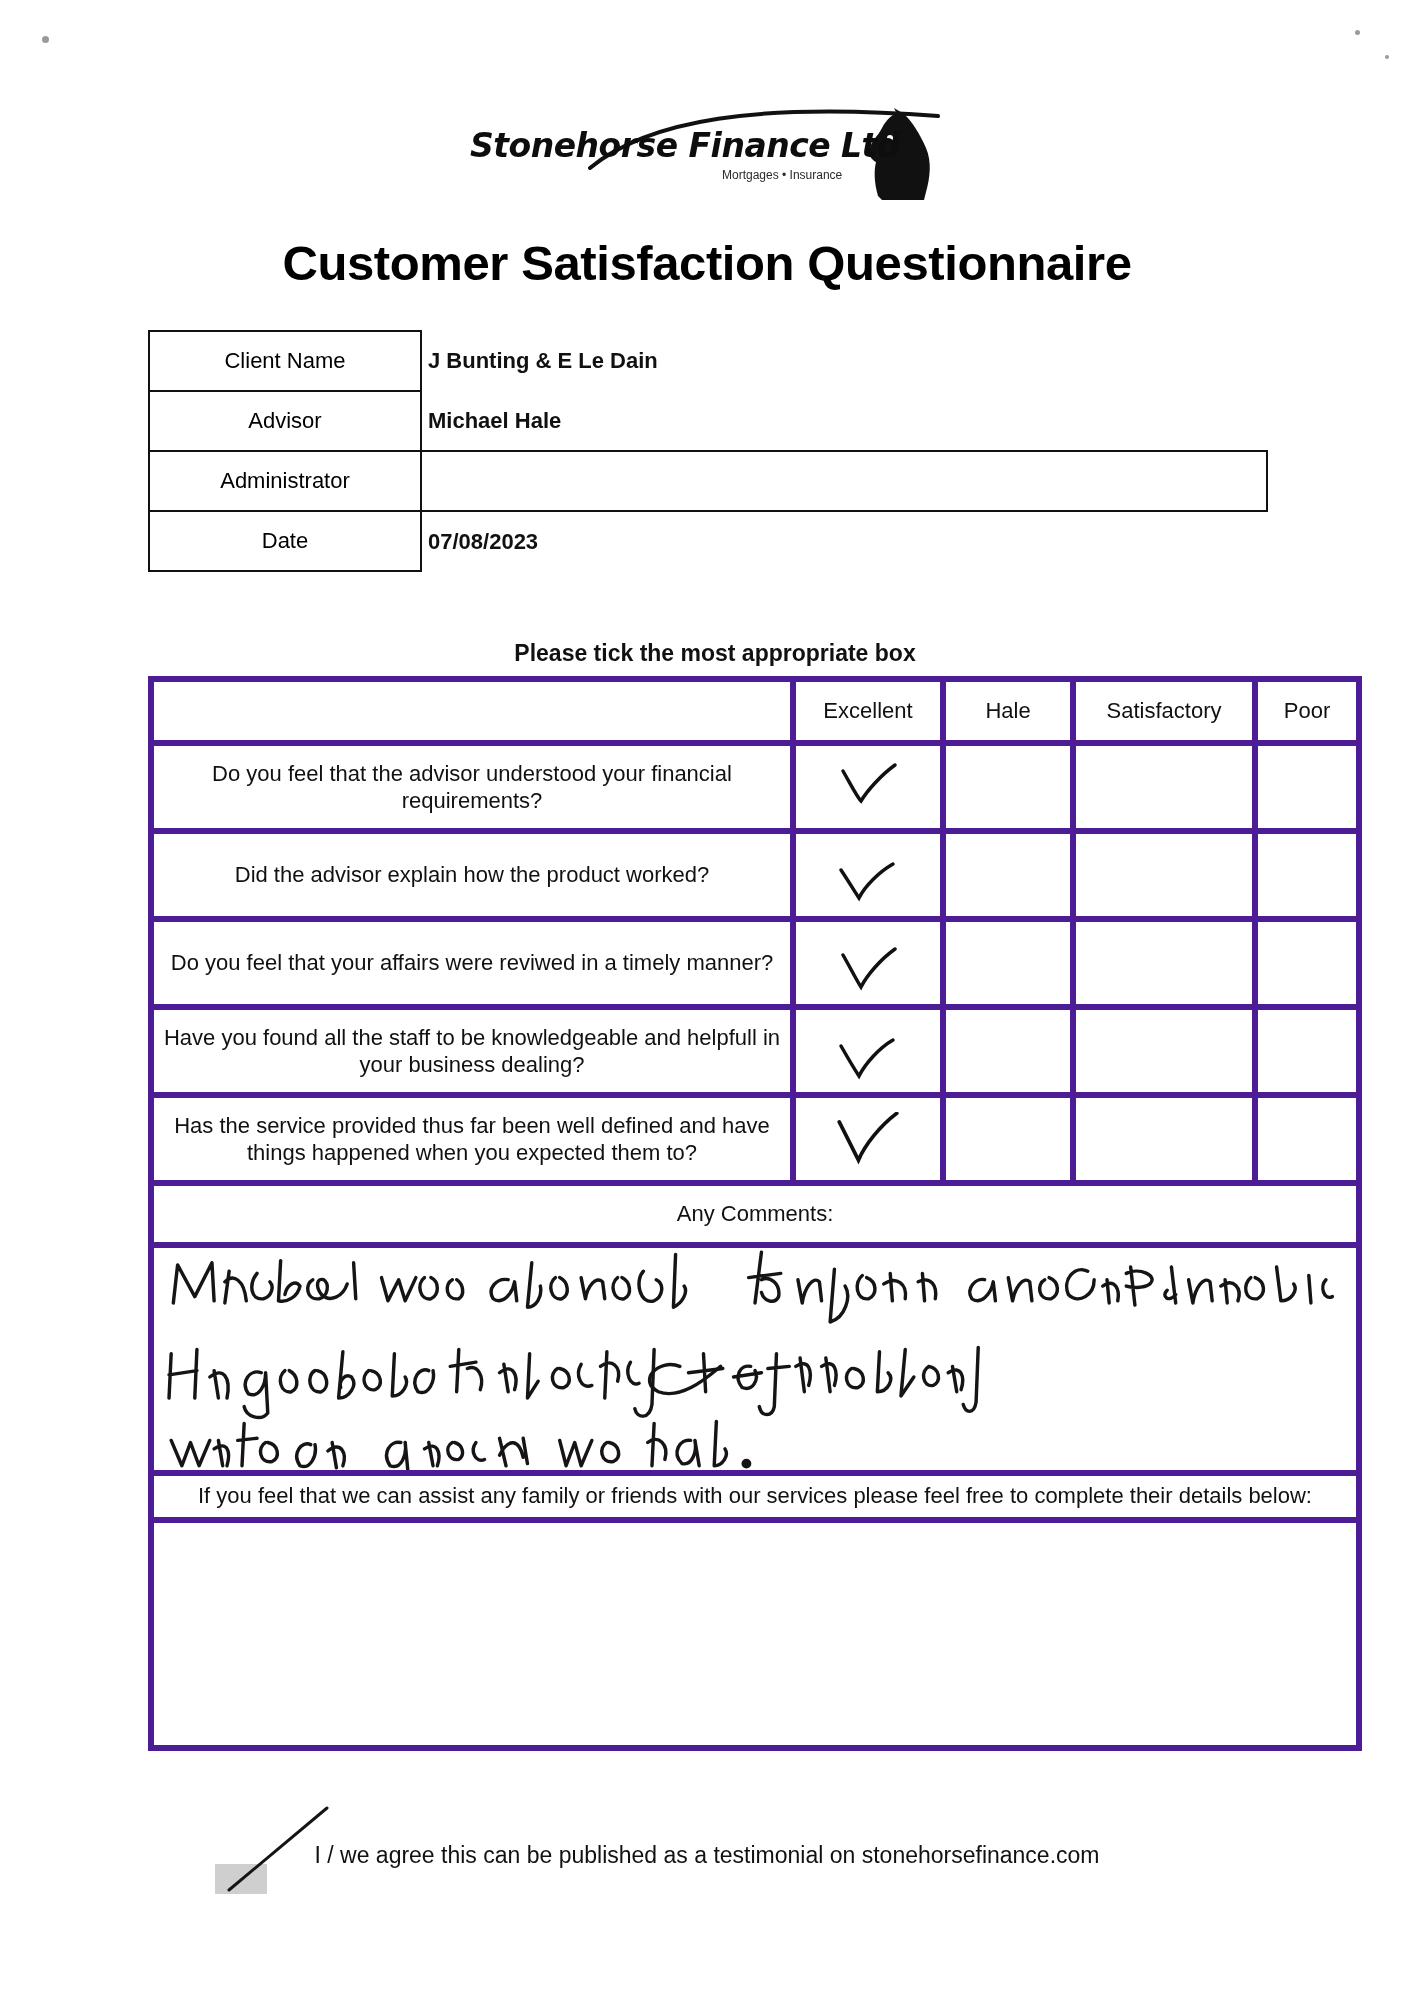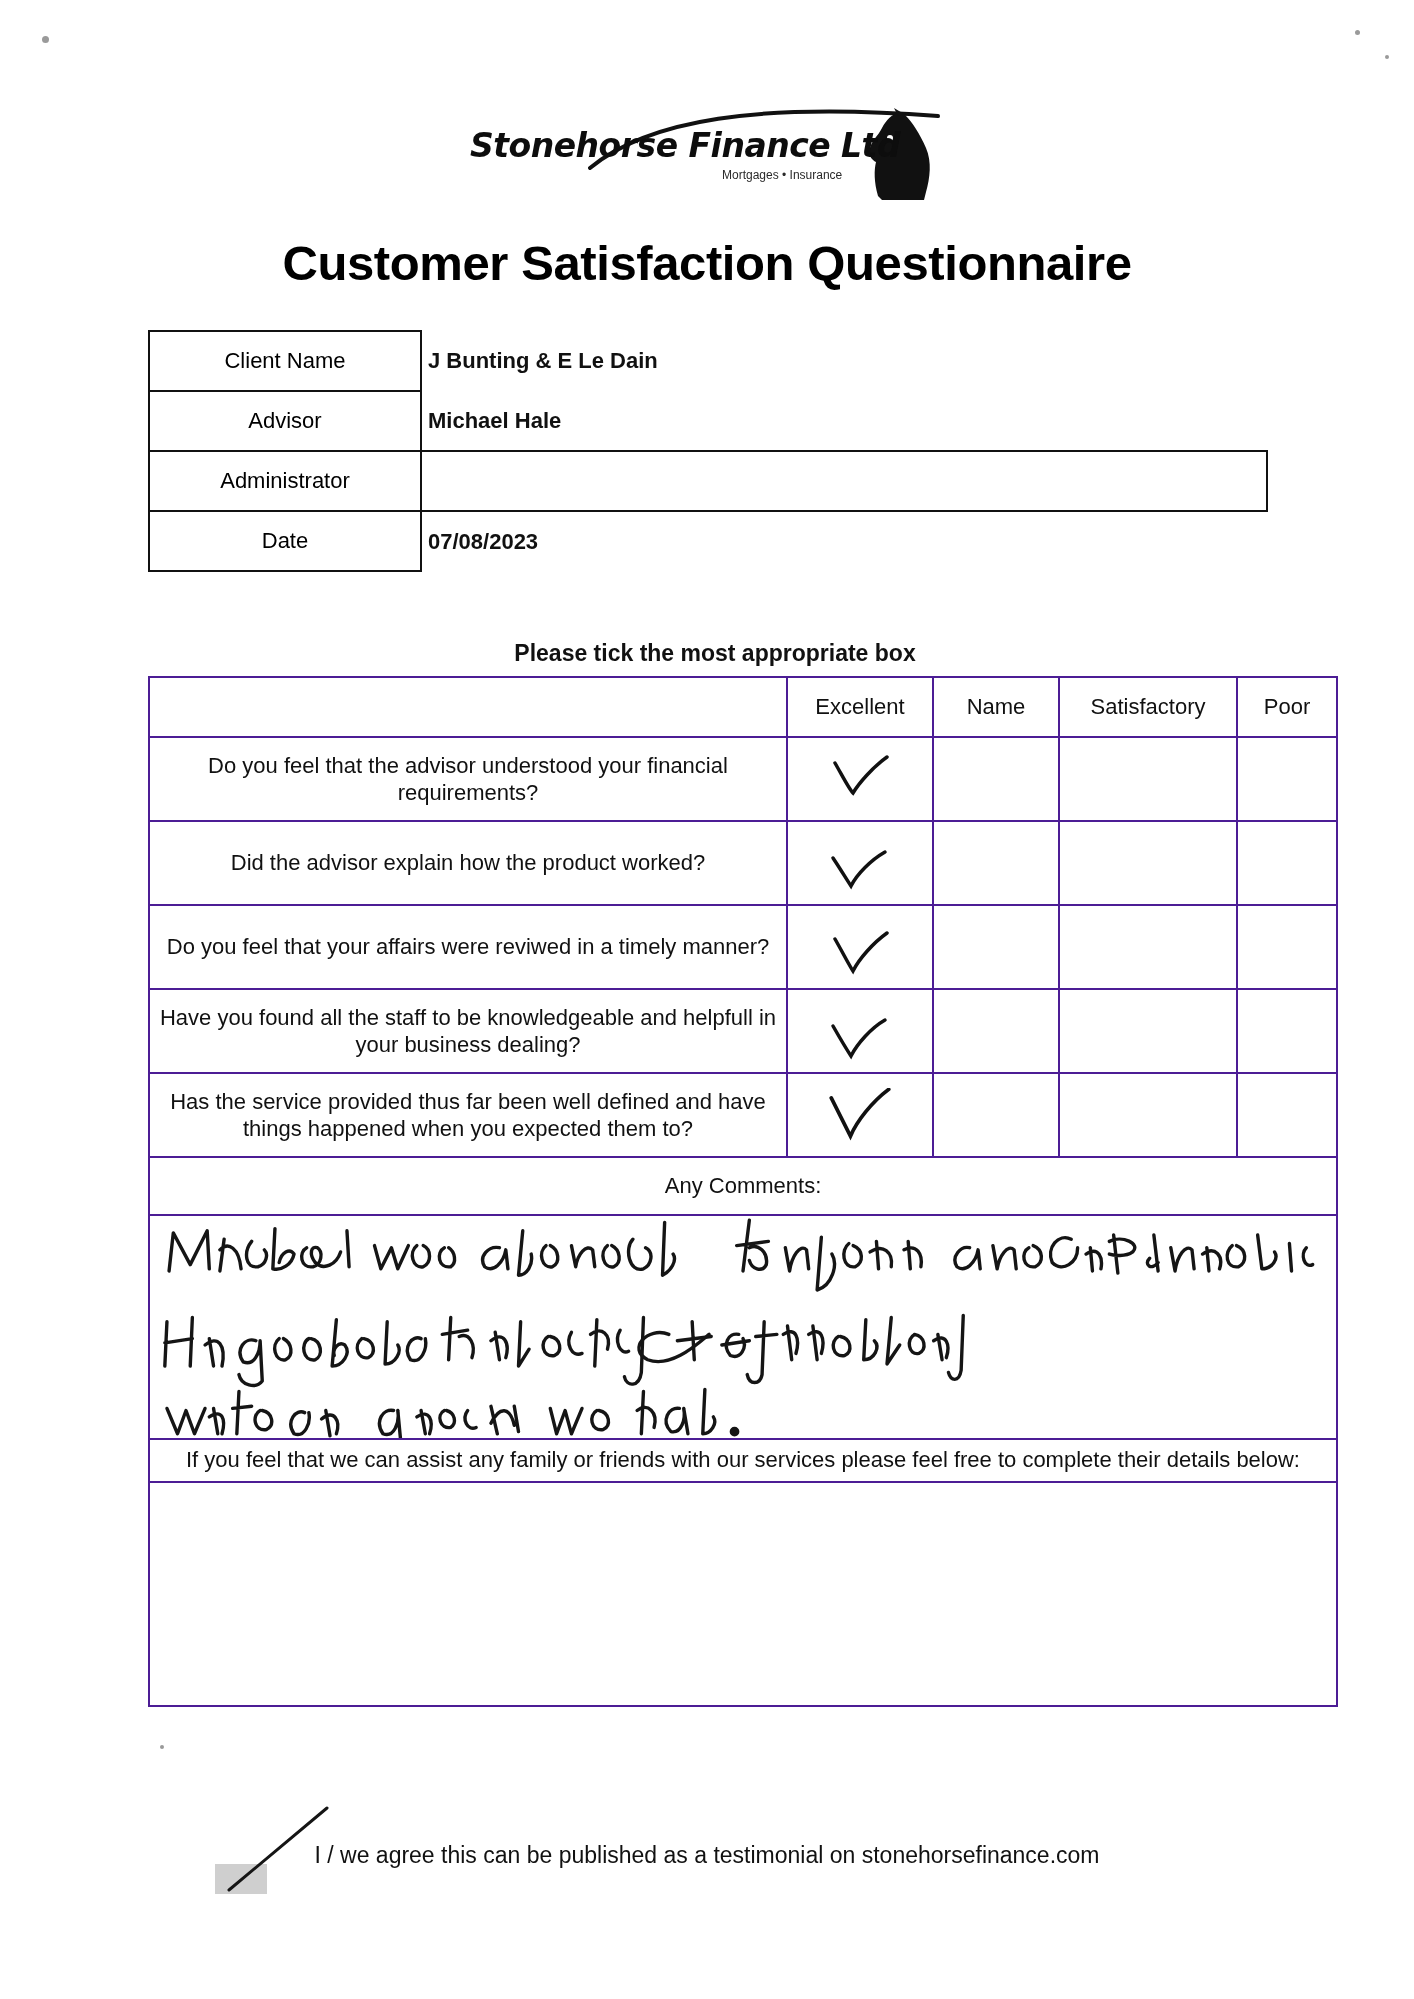--- a/index.html
+++ b/index.html
@@ -127,21 +127,21 @@
   
   .q-table {
     position: absolute;
     left: 148px;
     top: 676px;
     width: 1122px;
     border-collapse: collapse;
     table-layout: fixed;
   }
   .q-table td, .q-table th {
-    border: 2px solid #4c1d95;
+    border: 6px solid #4c1d95;
     font-size: 22px;
     font-weight: normal;
     text-align: center;
     vertical-align: middle;
     padding: 6px 8px;
     position: relative;
   }
   .q-head-blank { width: 620px; border-top-color: #111; }
   .col-excellent { width: 128px; }
   .col-good { width: 108px; }
@@ -256,21 +256,21 @@
   </tbody>
     </table>
 
   <div class="tick-instruction">Please tick the most appropriate box</div>
 
   <table class="q-table">
     <tbody>
         <tr class="q-head">
       <td class="q-head-blank"></td>
       <td class="col-excellent">Excellent</td>
-      <td class="col-good">Name</td>
+      <td class="col-good">Hale</td>
       <td class="col-satisfactory">Satisfactory</td>
       <td class="col-poor">Poor</td>
     </tr>
 
     <tr>
       <td class="q-text">Do you feel that the advisor understood your financial requirements?</td>
       <td class="q-cell">
         <svg class="tick" viewBox="0 0 62 52">
           <path d="M6 10 C 14 24, 20 36, 24 40 C 30 30, 44 14, 58 4" stroke="#111" stroke-width="3.5" fill="none" stroke-linecap="round"></path>
         </svg>

